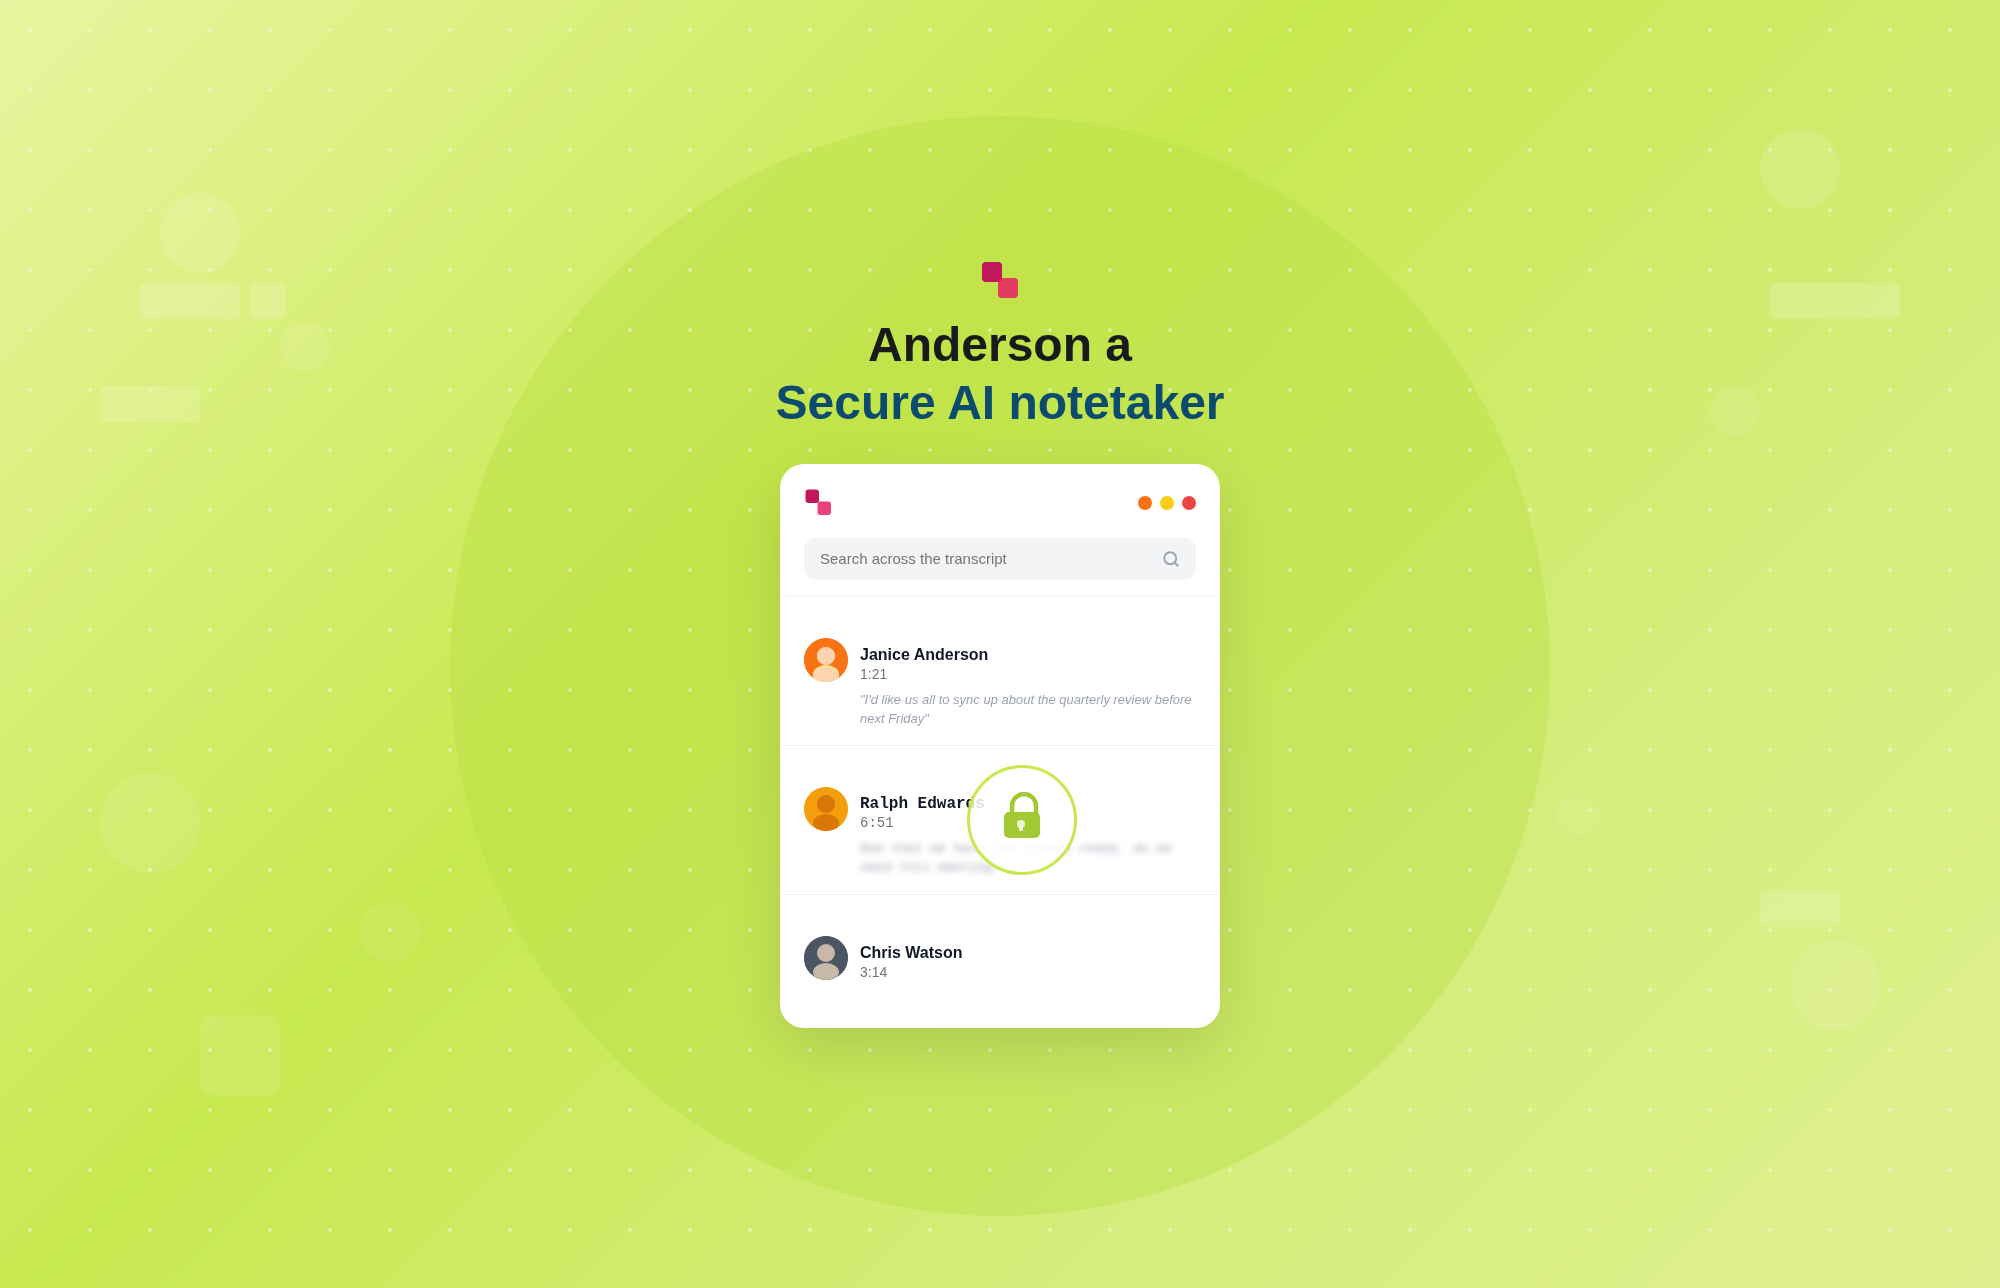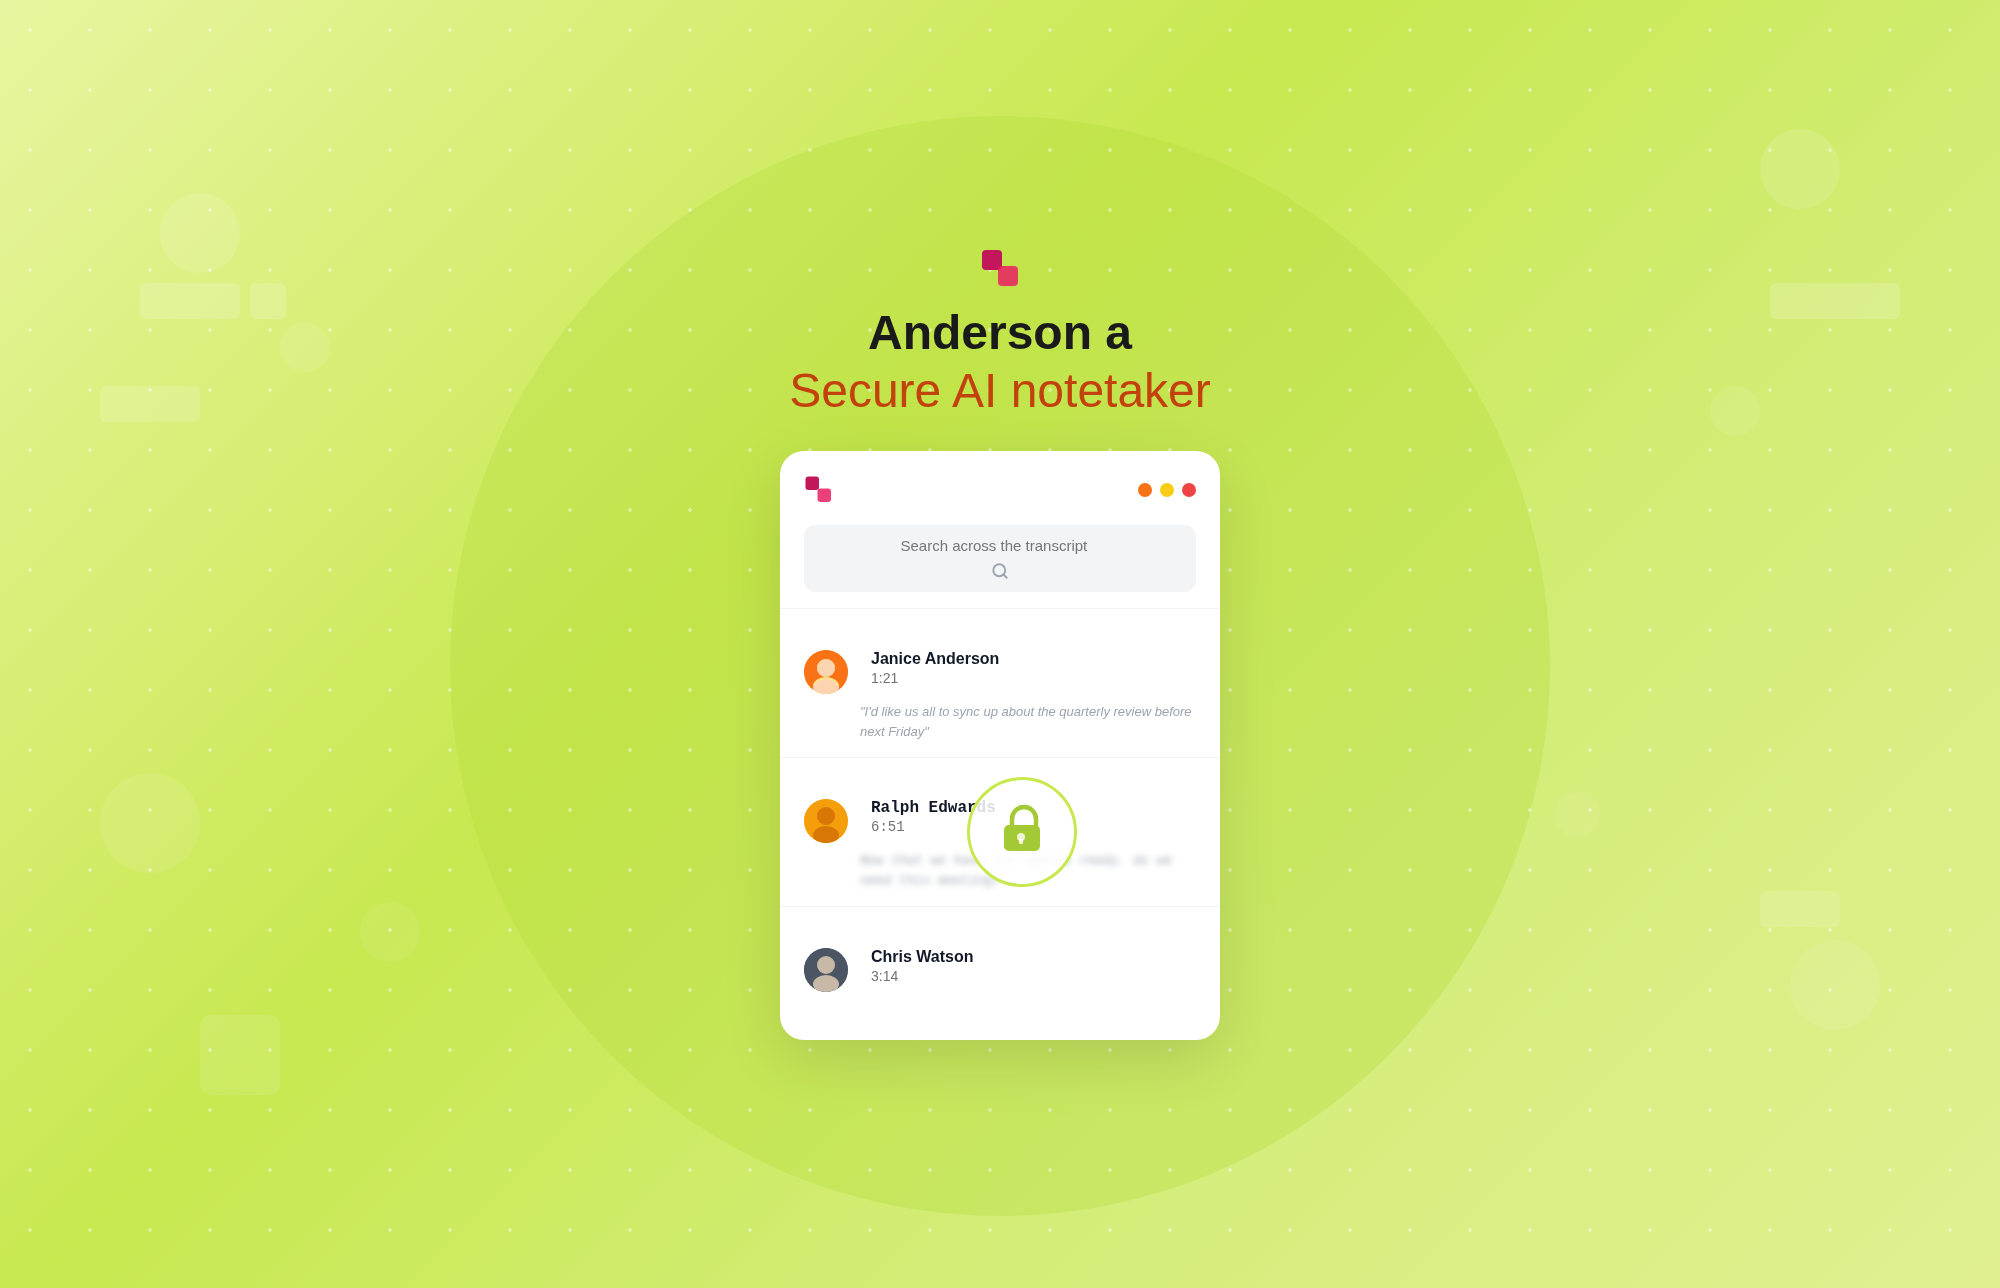--- a/index.html
+++ b/index.html
@@ -83,22 +83,22 @@
 
     .title-line1 {
       font-size: 48px;
       font-weight: 700;
       color: #1a1a1a;
       line-height: 1.2;
     }
 
     .title-line2 {
       font-size: 48px;
-      font-weight: 400;
-      color: #c2410c;
+      font-weight: 700;
+      color: #0c4a6e;
       line-height: 1.2;
     }
 
     
     .app-card {
       background: #ffffff;
       border-radius: 24px;
       width: 440px;
       padding: 24px 0 0 0;
       box-shadow: 0 20px 60px rgba(0,0,0,0.12);
@@ -130,21 +130,20 @@
     }
 
     .search-bar {
       margin: 0 24px 16px 24px;
       background: #f3f4f6;
       border-radius: 12px;
       display: flex;
       align-items: center;
       padding: 12px 16px;
       gap: 8px;
-      flex-direction: column;
     }
 
     .search-input {
       flex: 1;
       border: none;
       background: transparent;
       font-size: 15px;
       color: #9ca3af;
       outline: none;
     }
@@ -162,22 +161,22 @@
     }
 
     .transcript-entry {
       padding: 16px 24px;
       border-top: 1px solid #f3f4f6;
       position: relative;
     }
 
     .entry-header {
       display: flex;
-      align-items: flex-start;
-      gap: 23px;
+      align-items: flex-end;
+      gap: 12px;
       margin-bottom: 8px;
       margin-top: 25px;
     }
 
     .avatar {
       width: 44px;
       height: 44px;
       border-radius: 50%;
       overflow: hidden;
       flex-shrink: 0;

